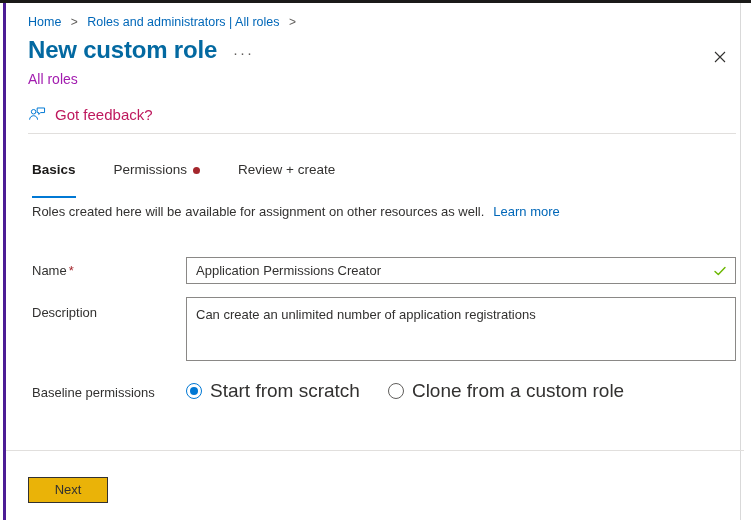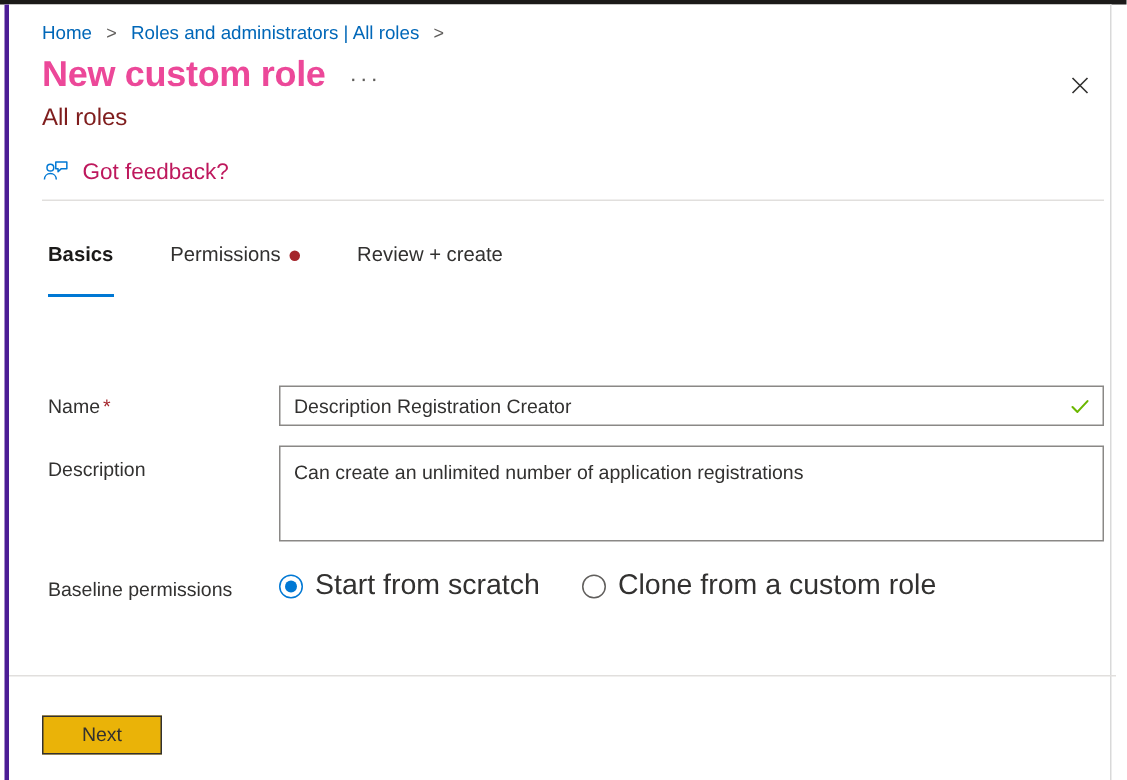--- a/index.html
+++ b/index.html
@@ -62,38 +62,38 @@
     position: absolute;
     top: 32px;
     left: 22px;
     display: flex;
     align-items: center;
   }
   #page-title {
     font-size: 24px;
     font-weight: 600;
     line-height: 30px;
-    color: #ec4899;
+    color: #0369a1;
     letter-spacing: -0.2px;
   }
   #title-ellipsis {
     margin-left: 16px;
     margin-top: 6px;
     color: #605e5c;
     font-size: 15px;
     letter-spacing: 2px;
     cursor: pointer;
     line-height: 14px;
   }
   #page-subtitle {
     position: absolute;
     top: 68px;
     left: 22px;
-    font-size: 16px;
-    color: #7f1d1d;
+    font-size: 14px;
+    color: #a21caf;
     line-height: 16px;
   }
 
   
   #close-btn {
     position: absolute;
     top: 42px;
     left: 702px;
     width: 24px;
     height: 24px;
@@ -365,26 +365,29 @@
     </div>
     <div class="tab">
       <span>Permissions</span>
       <span class="tab-badge"></span>
     </div>
     <div class="tab">
       <span>Review + create</span>
     </div>
   </div>
 
+  <div id="info-line">
+    <span>Roles created here will be available for assignment on other resources as well.</span><span class="learn-link">Learn more</span>
+  </div>
 
   <div class="form-label" id="name-label">
     <span>Name</span><span class="req-star">*</span>
   </div>
   <div class="field-box" id="name-field">
-    <span id="name-value">Description Registration Creator</span>
+    <span id="name-value">Application Permissions Creator</span>
     <svg id="name-check" viewBox="0 0 14 14">
       <path d="M2 7.4 L5.3 10.6 L12 3.4" fill="none" stroke="#6bb700" stroke-width="1.4" stroke-linecap="round" stroke-linejoin="round"></path>
     </svg>
   </div>
 
   <div class="form-label" id="desc-label">Description</div>
   <div class="field-box" id="desc-field">
     <div id="desc-value">Can create an unlimited number of application registrations</div>
   </div>
 

